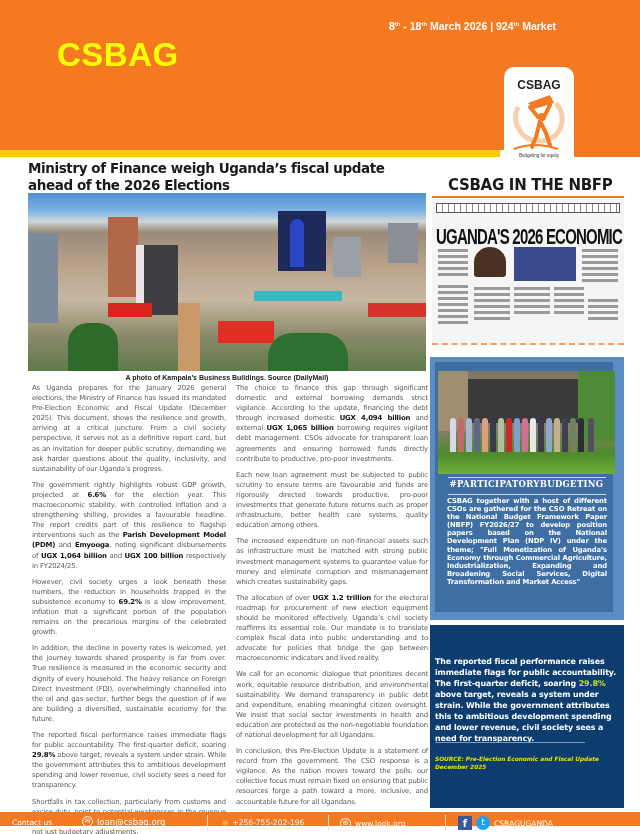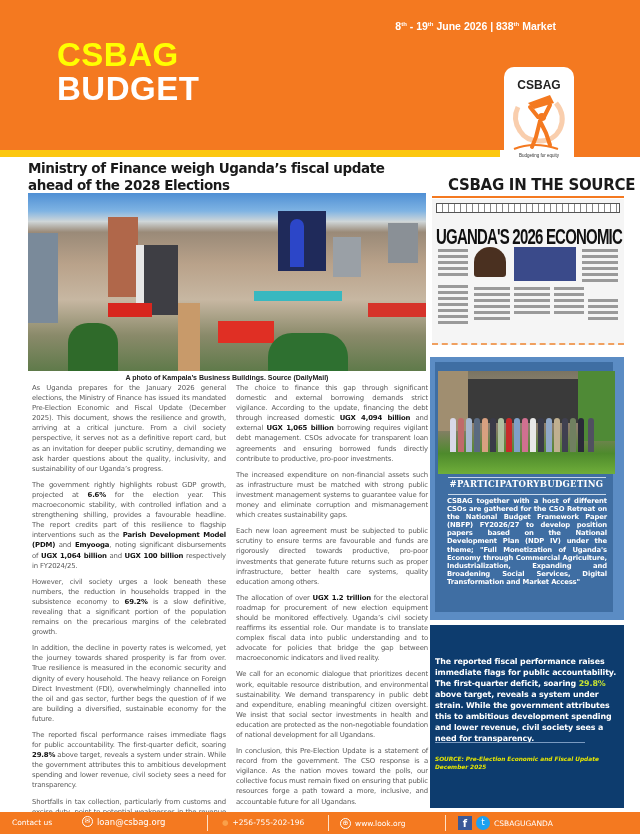--- a/index.html
+++ b/index.html
@@ -53,58 +53,57 @@
   .pb-text { position: absolute; left: 17px; top: 140px; width: 160px; font-size: 6.8px; line-height: 8.1px; font-weight: bold; color: #fff; text-align: justify; font-family: "DejaVu Sans", sans-serif; letter-spacing: -0.1px; }
 
   
   .quote-box { position: absolute; left: 430px; top: 625px; width: 194px; height: 183px; background: #0d3c6e; }
   .quote-text { position: absolute; left: 5px; top: 31px; width: 186px; font-size: 7.9px; line-height: 11px; font-weight: bold; color: #fff; font-family: "DejaVu Sans", sans-serif; letter-spacing: -0.1px; }
   .quote-text .hl { color: #c6e332; }
   .quote-rule { position: absolute; left: 5px; top: 117px; width: 150px; height: 1px; background: #7a9ac0; }
   .quote-source { position: absolute; left: 5px; top: 130px; width: 170px; font-size: 5.8px; line-height: 8px; font-weight: bold; font-style: italic; color: #e6e600; font-family: "DejaVu Sans", sans-serif; }
 
   
-  .footer { position: absolute; left: 0; top: 812px; width: 640px; height: 22px; background: #f47920; color: #fff; font-size: 7.5px; font-family: "DejaVu Sans", sans-serif; }
+  .footer { position: absolute; left: 0; top: 812px; width: 640px; height: 14px; background: #f47920; color: #fff; font-size: 7.5px; font-family: "DejaVu Sans", sans-serif; }
   .footer .fitem { position: absolute; top: 6px; display: flex; align-items: center; gap: 4px; white-space: nowrap; }
   .footer .sep { position: absolute; top: 3px; width: 1px; height: 16px; background: #ffe1c4; }
   .footer .ico { display: inline-block; width: 11px; height: 11px; border-radius: 50%; border: 1px solid #fff; font-size: 7px; line-height: 9px; text-align: center; }
   .fb { display: inline-block; width: 14px; height: 14px; background: #3b5998; color: #fff; font-weight: bold; font-size: 10px; text-align: center; line-height: 15px; }
   .tw { display: inline-block; width: 14px; height: 14px; background: #1da1f2; border-radius: 50%; color: #fff; font-size: 8px; text-align: center; line-height: 14px; }
 </style>
 </head>
 <body>
 
 <div class="header">
   <div class="edition">
     <span>8</span><sup>th</sup>
     -
-    <span>19</span><sup>th</sup>
-    <span>June 2026 |</span>
-    <span>838</span><sup>th</sup>
+    <span>18</span><sup>th</sup>
+    <span>March 2026 |</span>
+    <span>924</span><sup>th</sup>
     <span>Market</span>
   </div>
   <div class="brand1">CSBAG</div>
-  <div class="brand2">BUDGET</div>
 </div>
 <div class="header-stripe"></div>
 <div class="header-stripe-right"></div>
 
 <div class="logo">
   <svg viewBox="0 0 70 95">
     <path d="M14 40 q-6 12 2 24 q6 10 20 10 q14 0 20 -12 q6 -14 -4 -26" fill="none" stroke="#f7b98a" stroke-width="5" opacity="0.7"></path>
     <path d="M24 36 L46 28 L50 36 L30 42 Z" fill="#f47920"></path>
     <circle cx="38" cy="50" r="4" fill="#f47920"></circle>
     <path d="M36 54 L32 70 L28 80 M36 54 L42 66 L46 78 M34 50 L26 40 M40 50 L46 38" stroke="#f47920" stroke-width="4" fill="none" stroke-linecap="round"></path>
     <path d="M10 82 q20 -8 44 0" stroke="#f47920" stroke-width="2" fill="none"></path>
     <text x="35" y="22" text-anchor="middle" font-family="Liberation Sans, sans-serif" font-size="12" font-weight="bold" fill="#222">CSBAG</text>
     <text x="35" y="90" text-anchor="middle" font-family="Liberation Sans, sans-serif" font-size="4.5" fill="#333">Budgeting for equity</text>
   </svg>
 </div>
 
-<div class="article-title">Ministry of Finance weigh Uganda’s fiscal update ahead of the 2028 Elections</div>
+<div class="article-title">Ministry of Finance weigh Uganda’s fiscal update ahead of the 2026 Elections</div>
 
 <div class="photo">
   <div class="bld" style="left:0;top:40px;width:30px;height:90px;background:#7a8a9a;"></div>
   <div class="bld" style="left:80px;top:24px;width:30px;height:80px;background:#b0674a;"></div>
   <div class="bld" style="left:108px;top:52px;width:42px;height:70px;background:#3e3e44;border-left:8px solid #e6e6e6;"></div>
   <div class="bld" style="left:250px;top:18px;width:48px;height:60px;background:#1f2a5a;"></div>
   <div class="bld" style="left:262px;top:26px;width:14px;height:48px;background:#2c46c8;border-radius:7px 7px 0 0;"></div>
   <div class="bld" style="left:305px;top:44px;width:28px;height:40px;background:#9aa0a6;"></div>
   <div class="bld" style="left:360px;top:30px;width:30px;height:40px;background:#8a9096;"></div>
   <div class="bld" style="left:80px;top:110px;width:44px;height:14px;background:#d8261e;"></div>
@@ -113,35 +112,35 @@
   <div class="bld" style="left:340px;top:110px;width:58px;height:14px;background:#d6332a;"></div>
   <div class="bld" style="left:40px;top:130px;width:50px;height:48px;background:#2f6a2a;border-radius:20px 20px 0 0;"></div>
   <div class="bld" style="left:240px;top:140px;width:80px;height:38px;background:#2e7030;border-radius:24px 24px 0 0;"></div>
   <div class="bld" style="left:150px;top:110px;width:22px;height:68px;background:#c89a6a;"></div>
 </div>
 <div class="photo-caption">A photo of Kampala’s Business Buildings. Source (DailyMail)</div>
 
 <div class="col col-left" id="col-left">
     <p><span>As Uganda prepares for the January 2026 general elections, the Ministry of Finance has issued its mandated Pre-Election Economic and Fiscal Update (December 2025). This document, shows the resilience and growth, arriving at a critical juncture. From a civil society perspective, it serves not as a definitive report card, but as an invitation for deeper public scrutiny, demanding we ask harder questions about the quality, inclusivity, and sustainability of our Uganda’s progress.</span></p>
     <p><span>The government rightly highlights robust GDP growth, projected at </span><b>6.6%</b><span> for the election year. This macroeconomic stability, with controlled inflation and a strengthening shilling, provides a favourable headline. The report credits part of this resilience to flagship interventions such as the </span><b>Parish Development Model (PDM)</b><span> and </span><b>Emyooga</b><span>, noting significant disbursements of </span><b>UGX 1,064 billion</b><span> and </span><b>UGX 100 billion</b><span> respectively in FY2024/25.</span></p>
-    <p><span>However, civil society urges a look beneath these numbers, the reduction in households trapped in the subsistence economy to </span><b>69.2%</b><span> is a slow definitive, revealing that a significant portion of the population remains on the precarious margins of the celebrated growth.</span></p>
+    <p><span>However, civil society urges a look beneath these numbers, the reduction in households trapped in the subsistence economy to </span><b>69.2%</b><span> is a slow improvement, inflation that a significant portion of the population remains on the precarious margins of the celebrated growth.</span></p>
     <p><span>In addition, the decline in poverty rates is welcomed, yet the journey towards shared prosperity is far from over. True resilience is measured in the economic security and dignity of every household. The heavy reliance on Foreign Direct Investment (FDI), overwhelmingly channelled into the oil and gas sector, further begs the question of if we are building a diversified, sustainable economy for the future.</span></p>
     <p><span>The reported fiscal performance raises immediate flags for public accountability. The first-quarter deficit, soaring </span><b>29.8%</b><span> above target, reveals a system under strain. While the government attributes this to ambitious development spending and lower revenue, civil society sees a need for transparency.</span></p>
     <p><span>Shortfalls in tax collection, particularly from customs and excise duty, point to potential weaknesses in the revenue system or compliance gaps that require systemic address, not just budgetary adjustments.</span></p>
   </div>
 <div class="col col-mid" id="col-mid">
     <p><span>The choice to finance this gap through significant domestic and external borrowing demands strict vigilance. According to the update, financing the debt through increased domestic </span><b>UGX 4,094 billion</b><span> and external </span><b>UGX 1,065 billion</b><span> borrowing requires vigilant debt management. CSOs advocate for transparent loan agreements and ensuring borrowed funds directly contribute to productive, pro-poor investments.</span></p>
+    <p><span>Each new loan agreement must be subjected to public scrutiny to ensure terms are favourable and funds are rigorously directed towards productive, pro-poor investments that generate future returns such as proper infrastructure, better health care systems, quality education among others.</span></p>
     <p><span>The increased expenditure on non-financial assets such as infrastructure must be matched with strong public investment management systems to guarantee value for money and eliminate corruption and mismanagement which creates sustainability gaps.</span></p>
-    <p><span>Each new loan agreement must be subjected to public scrutiny to ensure terms are favourable and funds are rigorously directed towards productive, pro-poor investments that generate future returns such as proper infrastructure, better health care systems, quality education among others.</span></p>
     <p><span>The allocation of over </span><b>UGX 1.2 trillion</b><span> for the electoral roadmap for procurement of new election equipment should be monitored effectively. Uganda’s civil society reaffirms its essential role. Our mandate is to translate complex fiscal data into public understanding and to advocate for policies that bridge the gap between macroeconomic indicators and lived reality.</span></p>
     <p><span>We call for an economic dialogue that prioritizes decent work, equitable resource distribution, and environmental sustainability. We demand transparency in public debt and expenditure, enabling meaningful citizen oversight. We insist that social sector investments in health and education are protected as the non-negotiable foundation of national development for all Ugandans.</span></p>
     <p><span>In conclusion, this Pre-Election Update is a statement of record from the government. The CSO response is a vigilance. As the nation moves toward the polls, our collective focus must remain fixed on ensuring that public resources forge a path toward a more, inclusive, and accountable future for all Ugandans.</span></p>
   </div>
 
-<div class="media-title">CSBAG IN THE SOURCE</div>
+<div class="media-title">CSBAG IN THE NBFP</div>
 <div class="media-rule"></div>
 <div class="newspaper">
   <div class="np-ruler"></div>
   <div class="np-headline">UGANDA'S 2026 ECONOMIC OUTLOOK</div>
   <div class="np-face"></div>
   <div class="np-box"></div>
   <div class="np-text" style="left:6px;top:50px;width:30px;"></div>
   <div class="np-text" style="left:6px;top:56px;width:30px;"></div>
   <div class="np-text" style="left:6px;top:62px;width:30px;"></div>
   <div class="np-text" style="left:6px;top:68px;width:30px;"></div>

